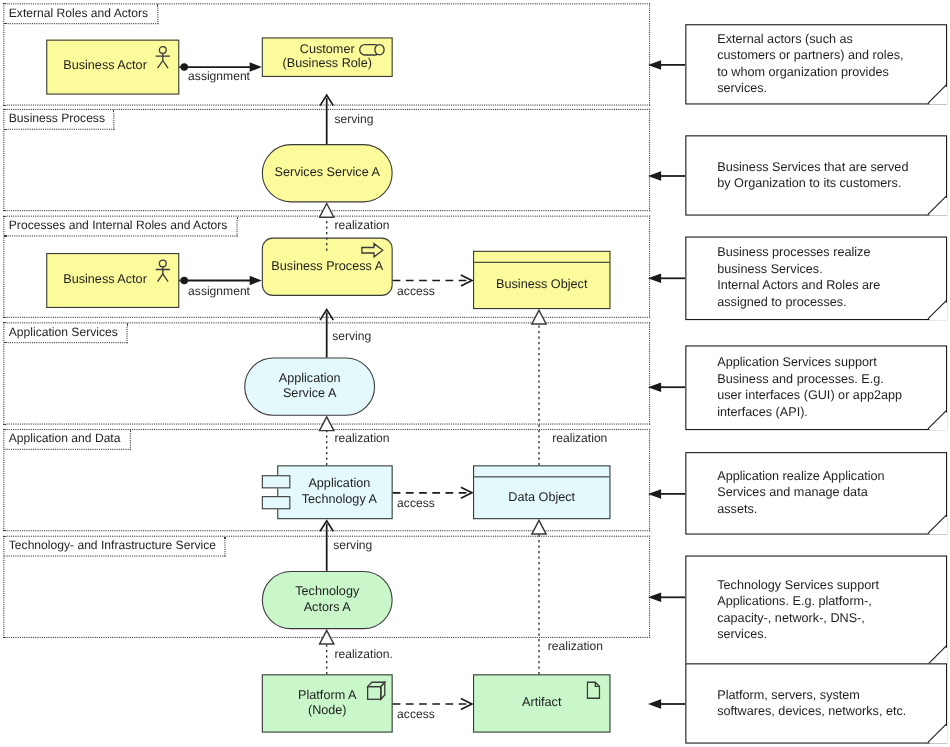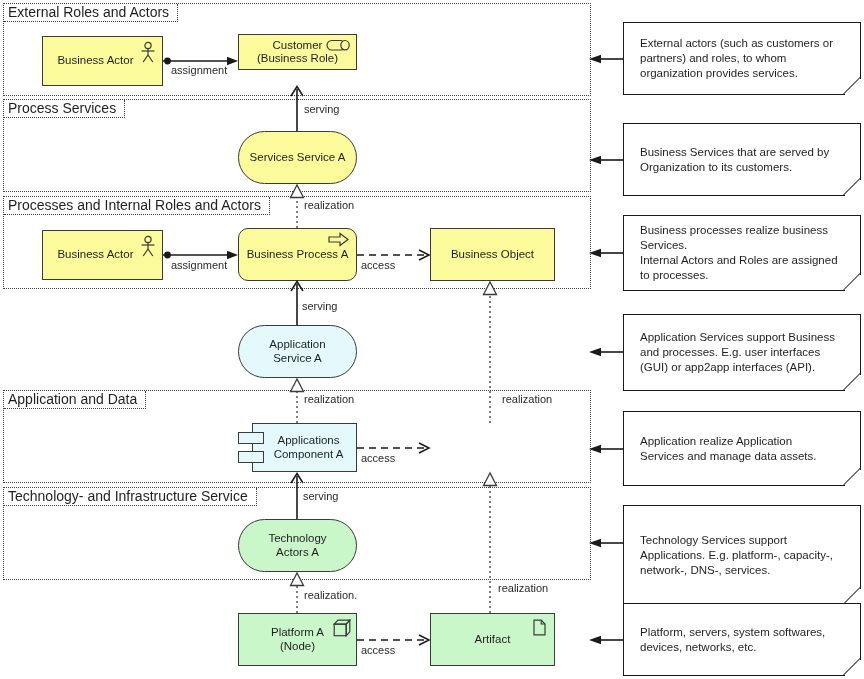--- a/index.html
+++ b/index.html
@@ -3,34 +3,34 @@
 <meta charset="utf-8">
 <style>
   html,body{margin:0;padding:0;background:#fff;}
   .page{position:relative;width:864px;height:679px;background:#fff;
         font-family:"Liberation Sans",sans-serif;color:var(--text);overflow:hidden;}
 
   
   .lane{position:absolute;left:3px;width:588px;height:93px;border:1px dotted var(--lane_border);box-sizing:border-box;}
   .lane .tab{position:absolute;top:0;left:0;border-right:1px dotted var(--lane_border);
              border-bottom:1px dotted var(--lane_border);padding:1px 8px 2px 4px;
-             font-size:14px;line-height:14px;white-space:nowrap;}
+             font-size:11px;line-height:14px;white-space:nowrap;}
 
   
   .node{position:absolute;box-sizing:border-box;border:1.5px solid var(--stroke);
         display:flex;align-items:center;justify-content:center;text-align:center;
         font-size:11.5px;line-height:13.5px;}
   .business{background:var(--business);}
   .application{background:var(--application);}
   .technology{background:var(--technology);}
   .stadium{border-radius:27px;}
   .rounded{border-radius:10px;}
   .node .cornericon{position:absolute;top:4px;right:5px;}
   .node .nlabel{display:inline-block;}
-  .objbox{flex-direction:row;padding:0;align-items:stretch;}
+  .objbox{flex-direction:column;padding:0;align-items:stretch;}
   .objbox .band{height:9px;border-bottom:1.5px solid var(--stroke);flex:0 0 auto;}
   .objbox .nlabel{flex:1;display:flex;align-items:center;justify-content:center;}
   .ctab{position:absolute;left:-15px;width:26px;height:12px;background:var(--application);
         border:1.5px solid var(--stroke);box-sizing:border-box;}
 
   
   svg.overlay{position:absolute;left:0;top:0;pointer-events:none;}
   .ln{stroke:var(--line);stroke-width:1.6;fill:none;}
   .dashln{stroke:var(--line);stroke-width:1.5;stroke-dasharray:7 5;fill:none;}
   .dotln{stroke:var(--stroke);stroke-width:1.3;stroke-dasharray:2 3;fill:none;}
@@ -40,38 +40,41 @@
   .tri{fill:#fff;stroke:var(--stroke);stroke-width:1.3;}
   .icon{stroke:var(--stroke);fill:none;stroke-width:1.2;}
   .icon .fillbiz{fill:var(--business);}
 
   
   .clabel{position:absolute;font-size:11px;line-height:12px;color:#2a2a2a;white-space:nowrap;}
 
   
   .note{position:absolute;left:623px;width:238px;background:#fff;border:1px solid var(--line);
         box-sizing:border-box;display:flex;align-items:center;}
-  .note p{margin:0;padding:4px 22px 4px 16px;font-size:11.5px;line-height:15px;white-space:pre-line;}
+  .note p{margin:12px;padding:4px 22px 4px 16px;font-size:11.5px;line-height:15px;white-space:pre-line;}
   .note::before{content:"";position:absolute;right:-1px;bottom:-1px;width:16px;height:16px;background:#fff;}
   .note::after{content:"";position:absolute;width:24px;height:0;border-top:1px solid var(--line);
                right:-3.5px;bottom:8px;transform:rotate(-45deg);}
 </style>
 </head>
 <body>
 
 <div class="page">
 
   <div class="lane" style="top:3px">
       <span class="tab">External Roles and Actors</span>
     </div>
   <div class="lane" style="top:99px">
-      <span class="tab">Process Services</span>
+      <span class="tab">Business Process</span>
     </div>
   <div class="lane" style="top:196px">
       <span class="tab">Processes and Internal Roles and Actors</span>
+    </div>
+  <div class="lane" style="top:293px">
+      <span class="tab">Application Services</span>
     </div>
   <div class="lane" style="top:390px">
       <span class="tab">Application and Data</span>
     </div>
   <div class="lane" style="top:487px">
       <span class="tab">Technology- and Infrastructure Service</span>
     </div>
 
   <div class="node business" style="left:42px;top:36px;width:121px;height:50px">
     <svg class="icon cornericon" width="18" height="23" viewBox="0 0 18 23">
@@ -98,39 +101,43 @@
   <div class="node business" style="left:42px;top:230px;width:121px;height:50px">
     <svg class="icon cornericon" width="18" height="23" viewBox="0 0 18 23">
       <circle cx="9" cy="4.5" r="3.1"></circle>
         <line x1="9" y1="7.6" x2="9" y2="14"></line>
       <line x1="2.5" y1="10" x2="15.5" y2="10"></line>
         <line x1="9" y1="14" x2="4.2" y2="21"></line>
         <line x1="9" y1="14" x2="13.8" y2="21"></line>
     </svg>
     <span class="nlabel" style="width:100px;margin-right:14px">Business Actor</span>
   </div>
-  <div class="node business rounded" style="left:238px;top:228px;width:119px;height:53px">
+  <div class="node business rounded" style="left:238px;top:216px;width:119px;height:53px">
     <svg class="icon cornericon" style="top:3px;right:7px" width="21" height="15" viewBox="0 0 21 15">
       <polygon points="1,5 12,5 12,1.5 20,7.5 12,13.5 12,10 1,10"></polygon>
     </svg>
     <span class="nlabel">Business Process A</span>
   </div>
   <div class="node business objbox" style="left:430px;top:228px;width:125px;height:53px">
     <div class="band"></div>
     <span class="nlabel">Business Object</span>
   </div>
 
-  <div class="node application stadium" style="left:238px;top:325px;width:119px;height:53px">
+  <div class="node application stadium" style="left:222px;top:325px;width:119px;height:53px">
     <span class="nlabel" style="width:72px">Application Service A</span>
   </div>
 
   <div class="node application" style="left:252px;top:423px;width:105px;height:49px">
     <div class="ctab" style="top:8px"></div>
     <div class="ctab" style="top:27px"></div>
-    <span class="nlabel" style="width:88px;margin-left:8px">Applications Component A</span>
+    <span class="nlabel" style="width:88px;margin-left:8px">Application Technology A</span>
+  </div>
+  <div class="node application objbox" style="left:430px;top:423px;width:125px;height:49px">
+    <div class="band"></div>
+    <span class="nlabel">Data Object</span>
   </div>
 
   <div class="node technology stadium" style="left:238px;top:519px;width:119px;height:53px">
     <span class="nlabel" style="width:74px">Technology Actors A</span>
   </div>
 
   <div class="node technology" style="left:238px;top:613px;width:119px;height:53px">
     <svg class="icon cornericon" style="top:5px" width="18" height="18" viewBox="0 0 18 18">
       <rect x="1.2" y="5.2" width="12" height="11.5"></rect>
       <polygon points="1.2,5.2 5,1.2 16.8,1.2 13.2,5.2"></polygon>

